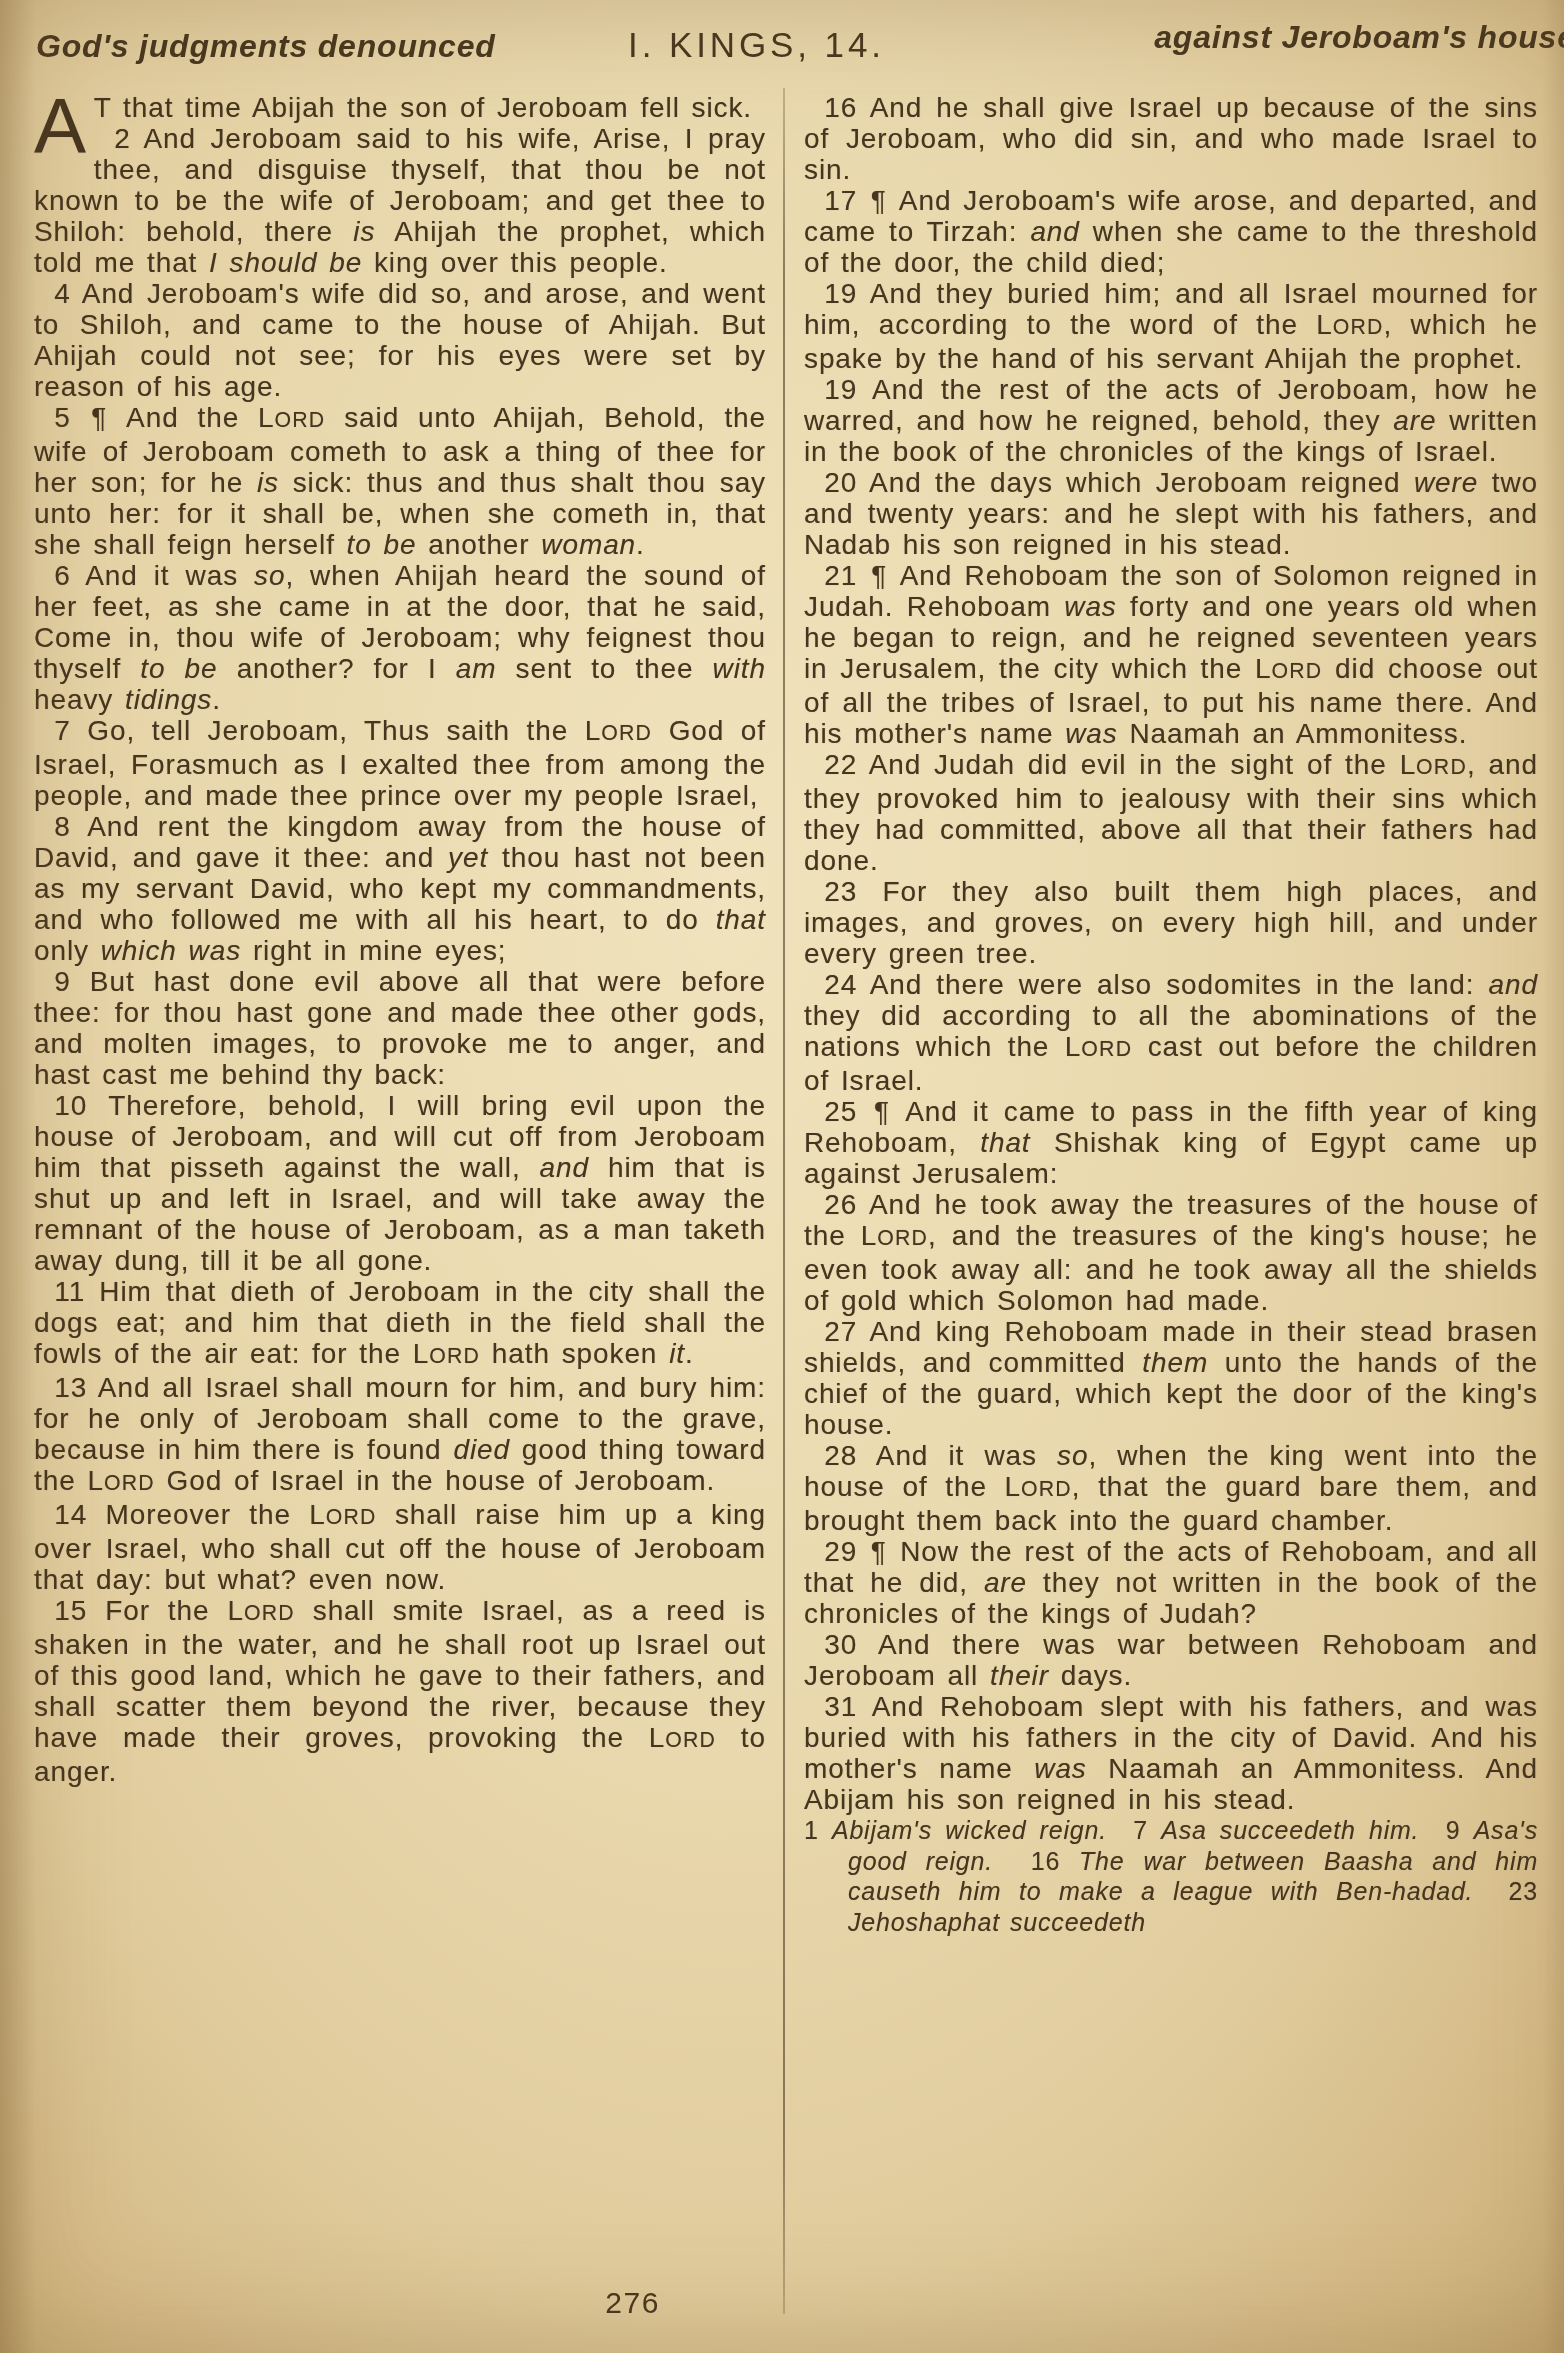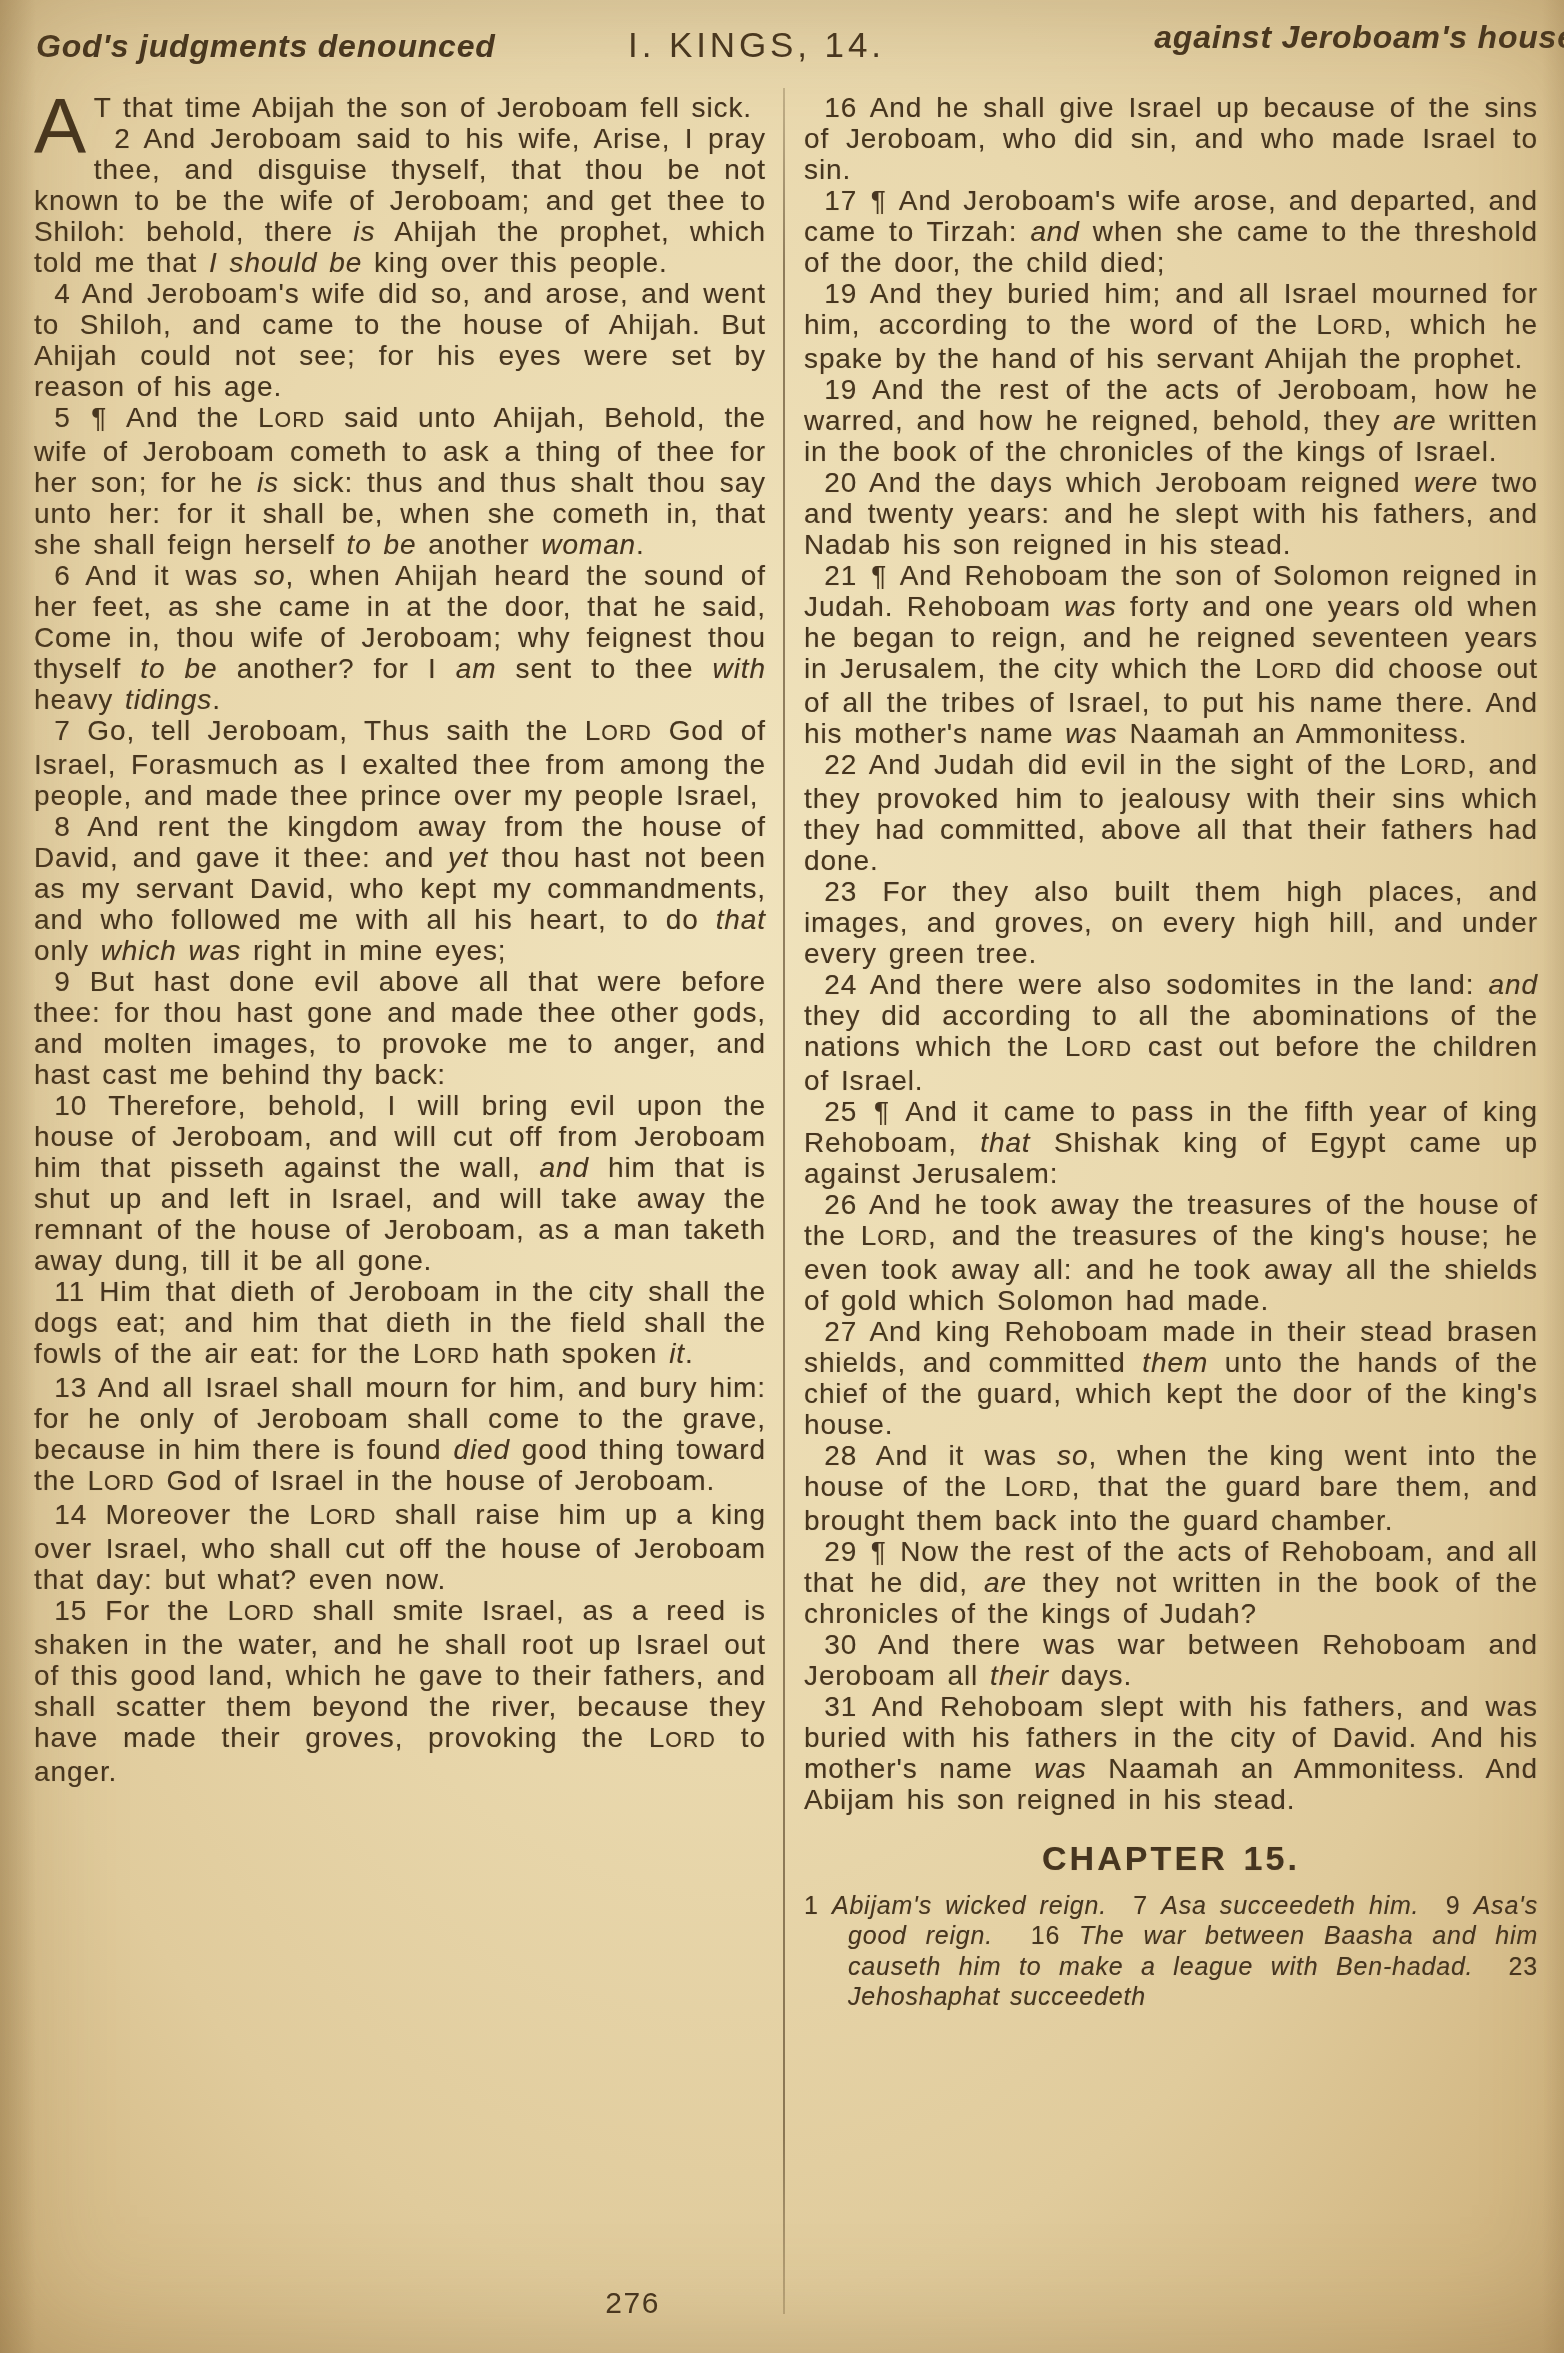--- a/index.html
+++ b/index.html
@@ -112,21 +112,20 @@
         <p class="verse"><span class="vnum">23</span> For they also built them high places, and images, and groves, on every high hill, and under every green tree.</p>
         <p class="verse"><span class="vnum">24</span> And there were also sodomites in the land: <i>and</i> they did according to all the abominations of the nations which the <span class="lord">L<span>ORD</span></span> cast out before the children of Israel.</p>
         <p class="verse"><span class="vnum">25</span> <span class="pilcrow">¶</span> And it came to pass in the fifth year of king Rehoboam, <i>that</i> Shishak king of Egypt came up against Jerusalem:</p>
         <p class="verse"><span class="vnum">26</span> And he took away the treasures of the house of the <span class="lord">L<span>ORD</span></span>, and the treasures of the king's house; he even took away all: and he took away all the shields of gold which Solomon had made.</p>
         <p class="verse"><span class="vnum">27</span> And king Rehoboam made in their stead brasen shields, and committed <i>them</i> unto the hands of the chief of the guard, which kept the door of the king's house.</p>
         <p class="verse"><span class="vnum">28</span> And it was <i>so</i>, when the king went into the house of the <span class="lord">L<span>ORD</span></span>, that the guard bare them, and brought them back into the guard chamber.</p>
         <p class="verse"><span class="vnum">29</span> <span class="pilcrow">¶</span> Now the rest of the acts of Rehoboam, and all that he did, <i>are</i> they not written in the book of the chronicles of the kings of Judah?</p>
         <p class="verse"><span class="vnum">30</span> And there was war between Rehoboam and Jeroboam all <i>their</i> days.</p>
         <p class="verse"><span class="vnum">31</span> And Rehoboam slept with his fathers, and was buried with his fathers in the city of David. And his mother's name <i>was</i> Naamah an Ammonitess. And Abijam his son reigned in his stead.</p>
       </div>
-    <h2 class="chapter-heading">CHAPTER 15.</h2>
     <p class="chapter-summary" id="chapter-summary"><span class="snum">1</span> <i>Abijam's wicked reign.</i>&nbsp; <span class="snum">7</span> <i>Asa succeedeth him.</i>&nbsp; <span class="snum">9</span> <i>Asa's good reign.</i>&nbsp; <span class="snum">16</span> <i>The war between Baasha and him causeth him to make a league with Ben-hadad.</i>&nbsp; <span class="snum">23</span> <i>Jehoshaphat succeedeth</i></p>
   </div>
 
   <div class="page-number">276</div>
 
   <div class="spine-shadow"></div>
   <div class="vignette"></div>
 </div>
 
 

